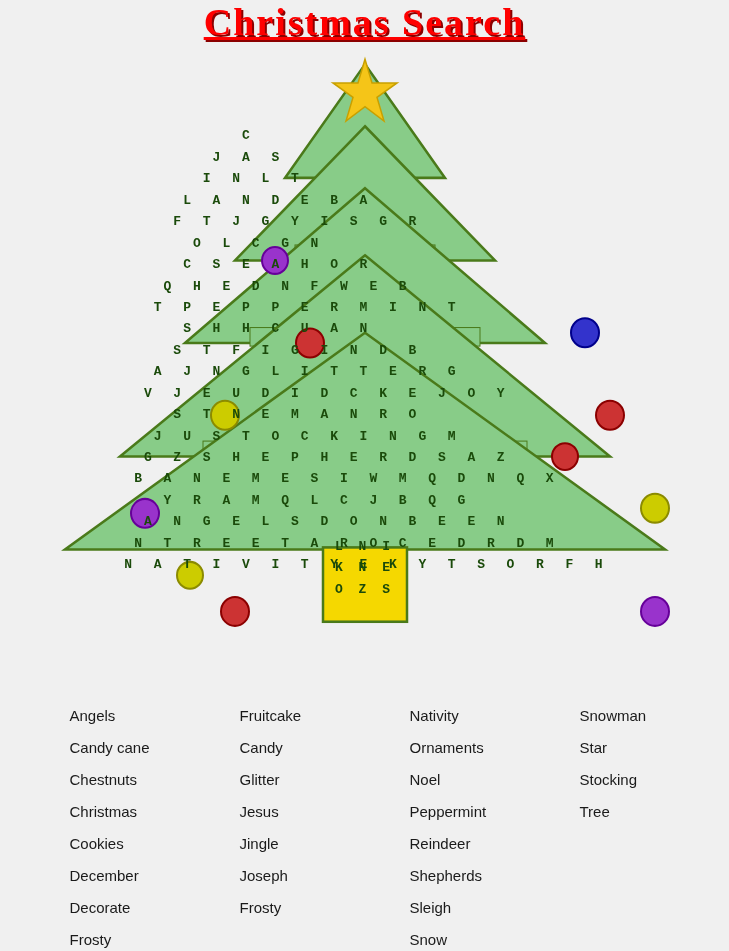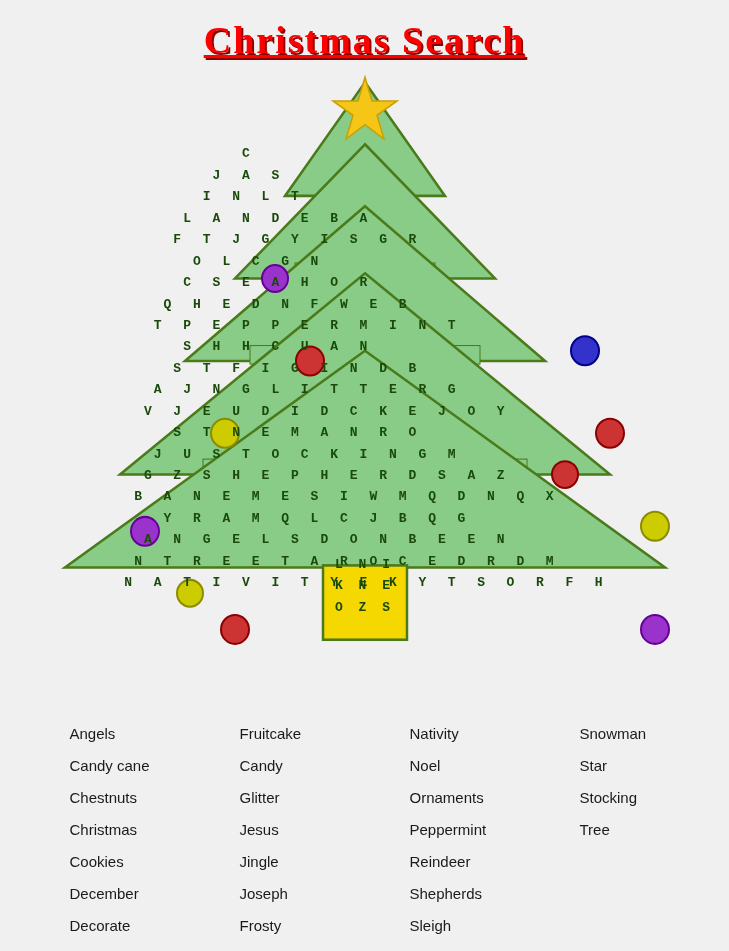--- a/index.html
+++ b/index.html
@@ -12,21 +12,20 @@
       flex-direction: column;
       align-items: center;
     }
 
     .page-title {
       font-size: 38px;
       font-weight: bold;
       color: red;
       text-decoration: underline;
       text-shadow: 2px 2px 0px #8b0000;
-      margin-top: 18px;
       margin-bottom: 10px;
       font-family: 'Times New Roman', serif;
       letter-spacing: 2px;
     }
 
     
     .main-content {
       position: relative;
       width: 620px;
       height: 640px;
@@ -180,22 +179,22 @@
         <div class="word-item">Fruitcake</div>
         <div class="word-item">Candy</div>
         <div class="word-item">Glitter</div>
         <div class="word-item">Jesus</div>
         <div class="word-item">Jingle</div>
         <div class="word-item">Joseph</div>
         <div class="word-item">Frosty</div>
       </div>
     <div class="word-column" id="col3">
         <div class="word-item">Nativity</div>
+        <div class="word-item">Ornaments</div>
         <div class="word-item">Noel</div>
-        <div class="word-item">Ornaments</div>
         <div class="word-item">Peppermint</div>
         <div class="word-item">Reindeer</div>
         <div class="word-item">Shepherds</div>
         <div class="word-item">Sleigh</div>
         <div class="word-item">Snow</div>
       </div>
     <div class="word-column" id="col4">
         <div class="word-item">Snowman</div>
         <div class="word-item">Star</div>
         <div class="word-item">Stocking</div>

